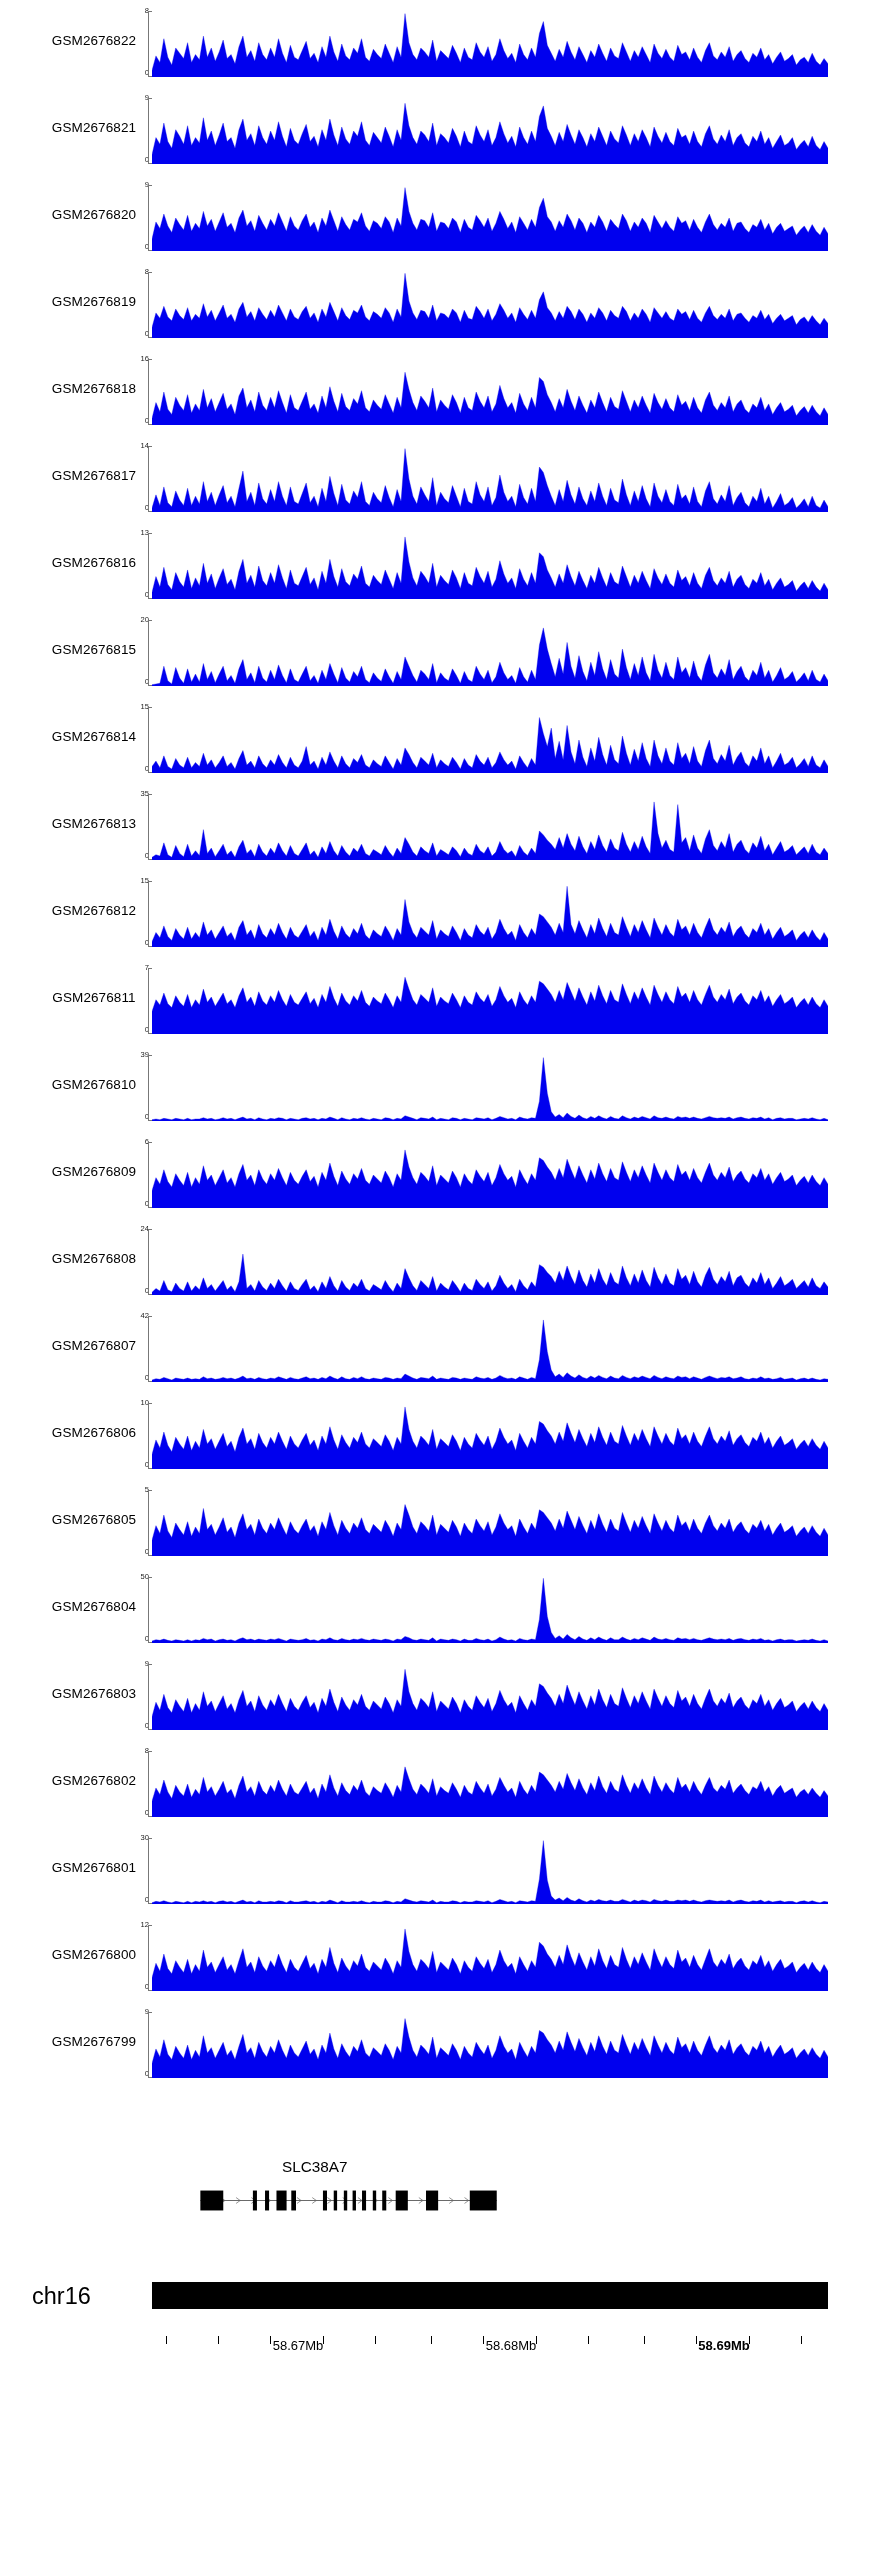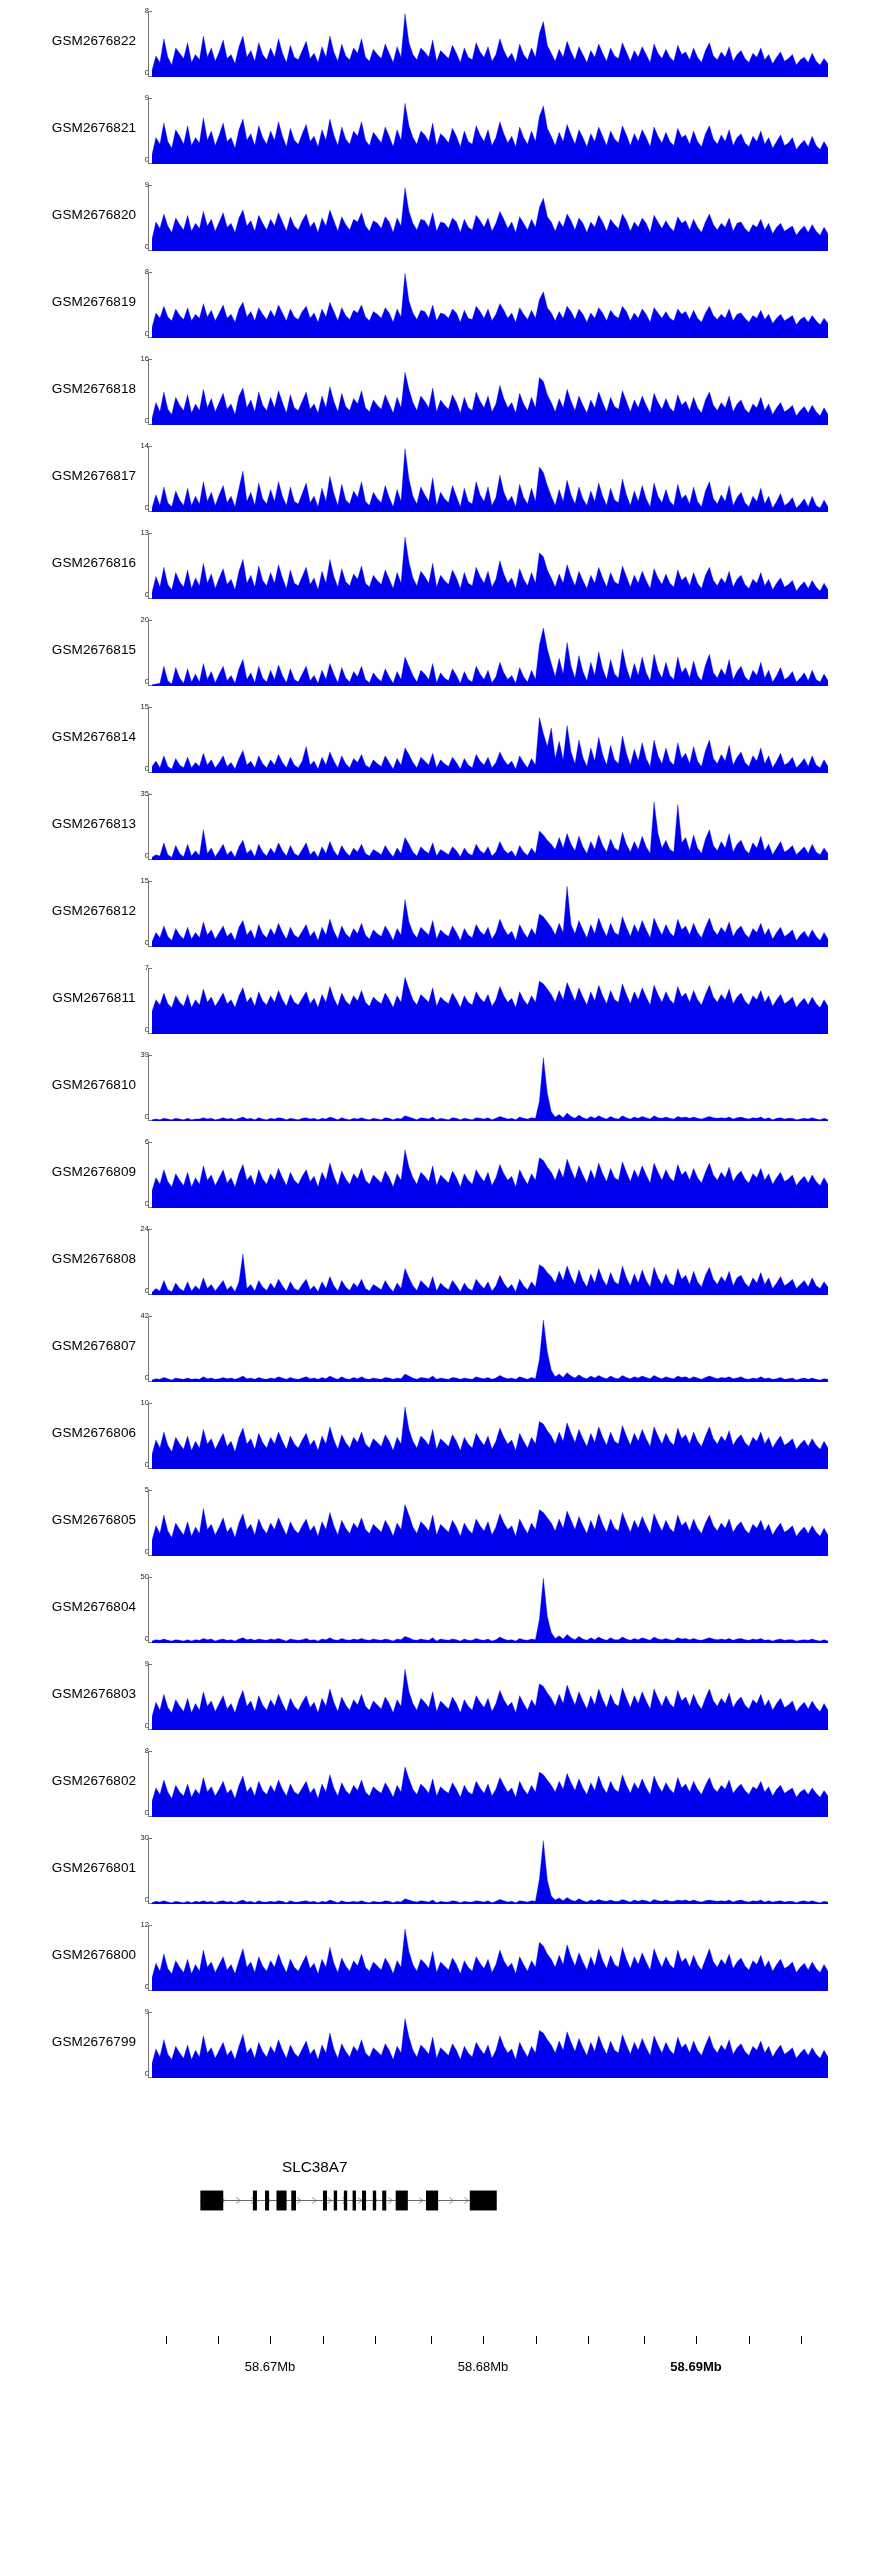--- a/index.html
+++ b/index.html
@@ -132,25 +132,26 @@
   }
   .tick {
     position: absolute;
     top: 0;
     width: 0.6px;
     height: 8.2px;
     background: #000;
   }
   .tick-label {
     position: absolute;
-    top: 23px;
+    top: 2px;
     font-size: 13px;
     color: #000;
     transform: translateX(-50%);
     white-space: nowrap;
+    margin-left: 28px;
   }
 </style>
 </head>
 <body>
 
 <div id="genome-browser">
   <div id="tracks-container">
       <div class="track-row">
         <div class="track-label">GSM2676822</div>
         <div class="axis-max">8</div>
@@ -451,20 +452,24 @@
           <rect x="340.4" y="18" width="5.750000000000005" height="34" fill="#000"></rect>
           <rect x="356.5" y="18" width="6.900000000000006" height="34" fill="#000"></rect>
           <rect x="374.90000000000003" y="18" width="5.750000000000005" height="34" fill="#000"></rect>
           <rect x="391" y="18" width="6.899999999999943" height="34" fill="#000"></rect>
           <rect x="414" y="18" width="20.700000000000017" height="34" fill="#000"></rect>
           <rect x="465.75000000000006" y="18" width="20.699999999999953" height="34" fill="#000"></rect>
           <rect x="540.5" y="18" width="46.00000000000004" height="34" fill="#000"></rect>
         </svg></div>
   </div>
 
+  <div id="chrom-track">
+    <div id="chrom-label">chr16</div>
+    <div id="chrom-bar"></div>
+  </div>
 
   <div id="coord-axis">
       <div class="tick" style="left: 13.5px;"></div>
       <div class="tick" style="left: 66px;"></div>
       <div class="tick" style="left: 118px;"></div>
       <div class="tick" style="left: 171px;"></div>
       <div class="tick" style="left: 223px;"></div>
       <div class="tick" style="left: 279px;"></div>
       <div class="tick" style="left: 331px;"></div>
       <div class="tick" style="left: 384px;"></div>

